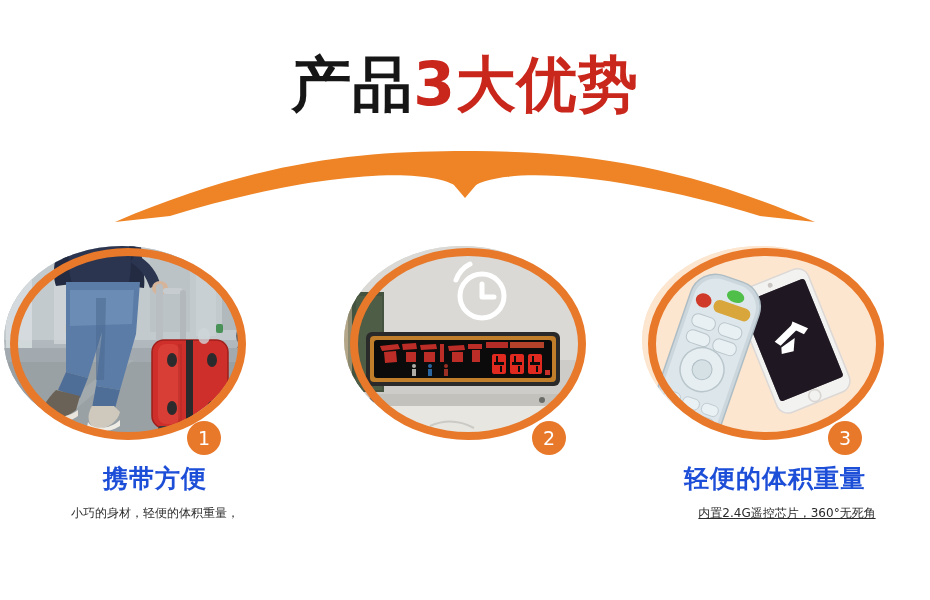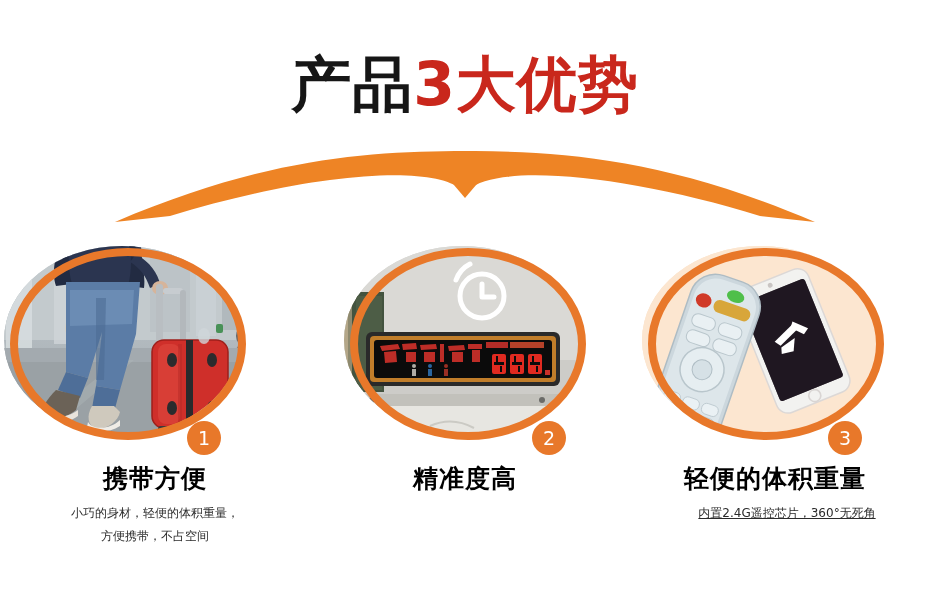--- a/index.html
+++ b/index.html
@@ -92,21 +92,21 @@
   
   .cap-head {
     position: absolute;
     left: 0;
     width: 310px;
     top: 222px;
     text-align: center;
     font-size: 25px;
     line-height: 34px;
     font-weight: bold;
-    color: #000000;
+    color: #1d4ed8;
     letter-spacing: 1px;
   }
   .cap-body {
     position: absolute;
     left: 5px;
     width: 300px;
     top: 262px;
     text-align: center;
     font-size: 12px;
     line-height: 23px;
@@ -225,21 +225,20 @@
 
           <ellipse cx="128" cy="104" rx="114" ry="92" fill="none" stroke="#E8782A" stroke-width="8"></ellipse>
         </svg>
       </div>
 
       <div class="badge">1</div>
 
       <div class="cap-head">携带方便</div>
       <div class="cap-body">
         <div>小巧的身材，轻便的体积重量，</div>
-        <div>方便携带，不占空间</div>
       </div>
     </div>
 
     <div class="feature feature-2">
       <div class="photo-area">
         <svg width="310" height="216" viewBox="0 0 310 216">
           <defs>
             <clipPath id="clip2">
               <ellipse cx="152" cy="100" rx="118" ry="94"></ellipse>
             </clipPath>
@@ -319,21 +318,20 @@
             <path d="M 172 44 L 172 57 L 184 57" stroke="#ffffff" stroke-width="5" fill="none" stroke-linecap="round" stroke-linejoin="round"></path>
             <path d="M 146 40 q 4 -11 14 -16" stroke="#ffffff" stroke-width="5" fill="none" stroke-linecap="round"></path>
           </g>
 
           <ellipse cx="158" cy="104" rx="114" ry="92" fill="none" stroke="#E8782A" stroke-width="8"></ellipse>
         </svg>
       </div>
 
       <div class="badge">2</div>
 
-      <div class="cap-head">精准度高</div>
     </div>
 
     <div class="feature feature-3">
       <div class="photo-area">
         <svg width="310" height="216" viewBox="0 0 310 216">
           <defs>
             <clipPath id="clip3">
               <ellipse cx="140" cy="100" rx="118" ry="94"></ellipse>
             </clipPath>
           </defs>

